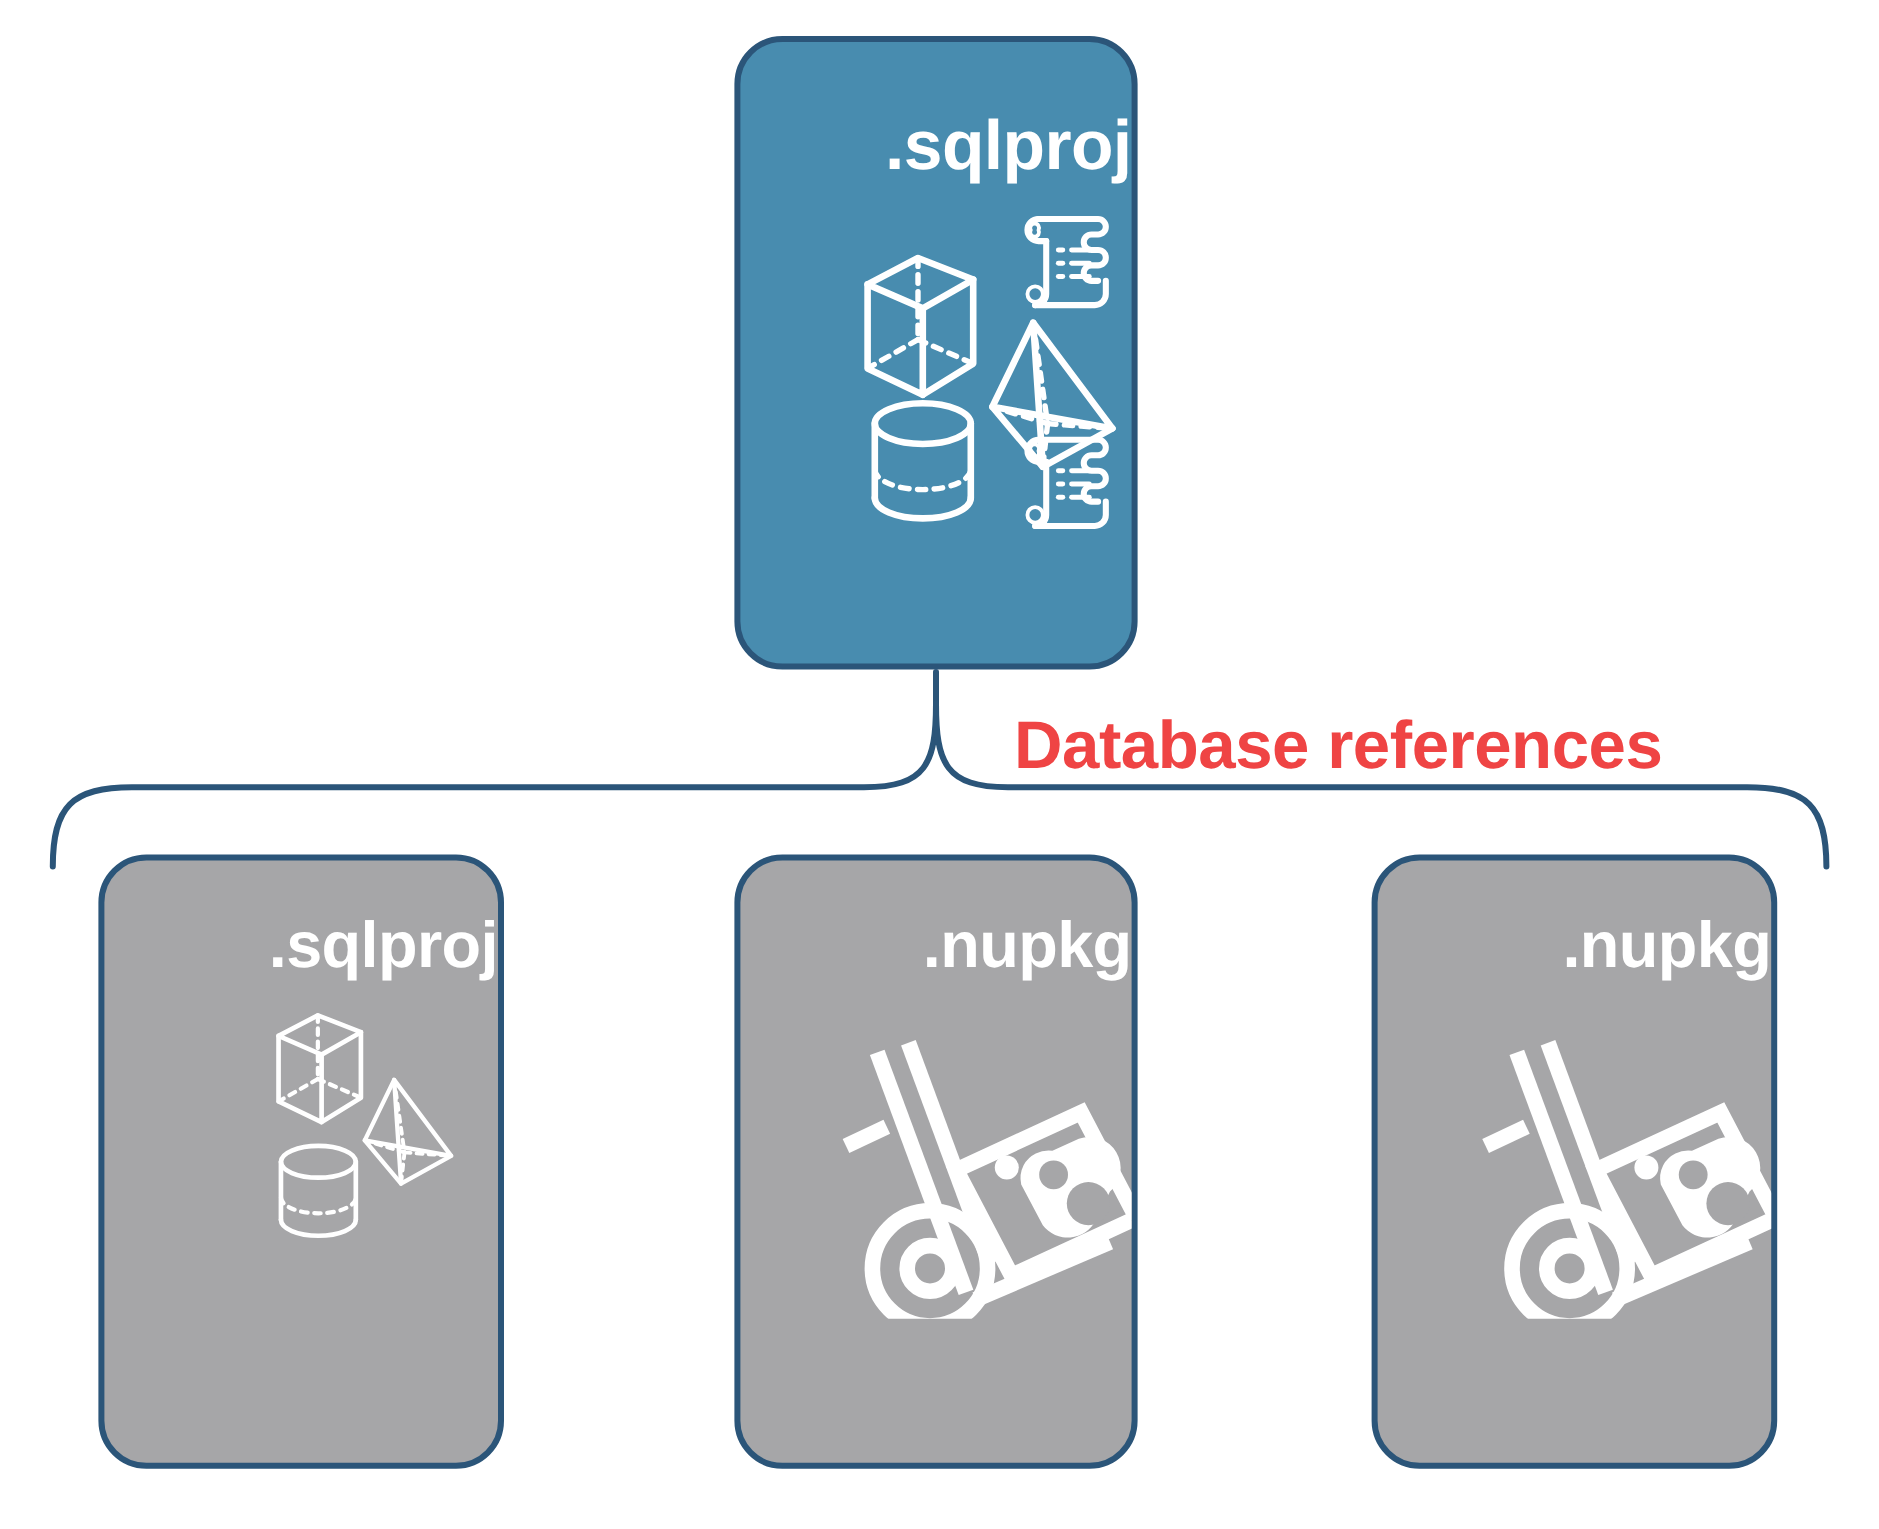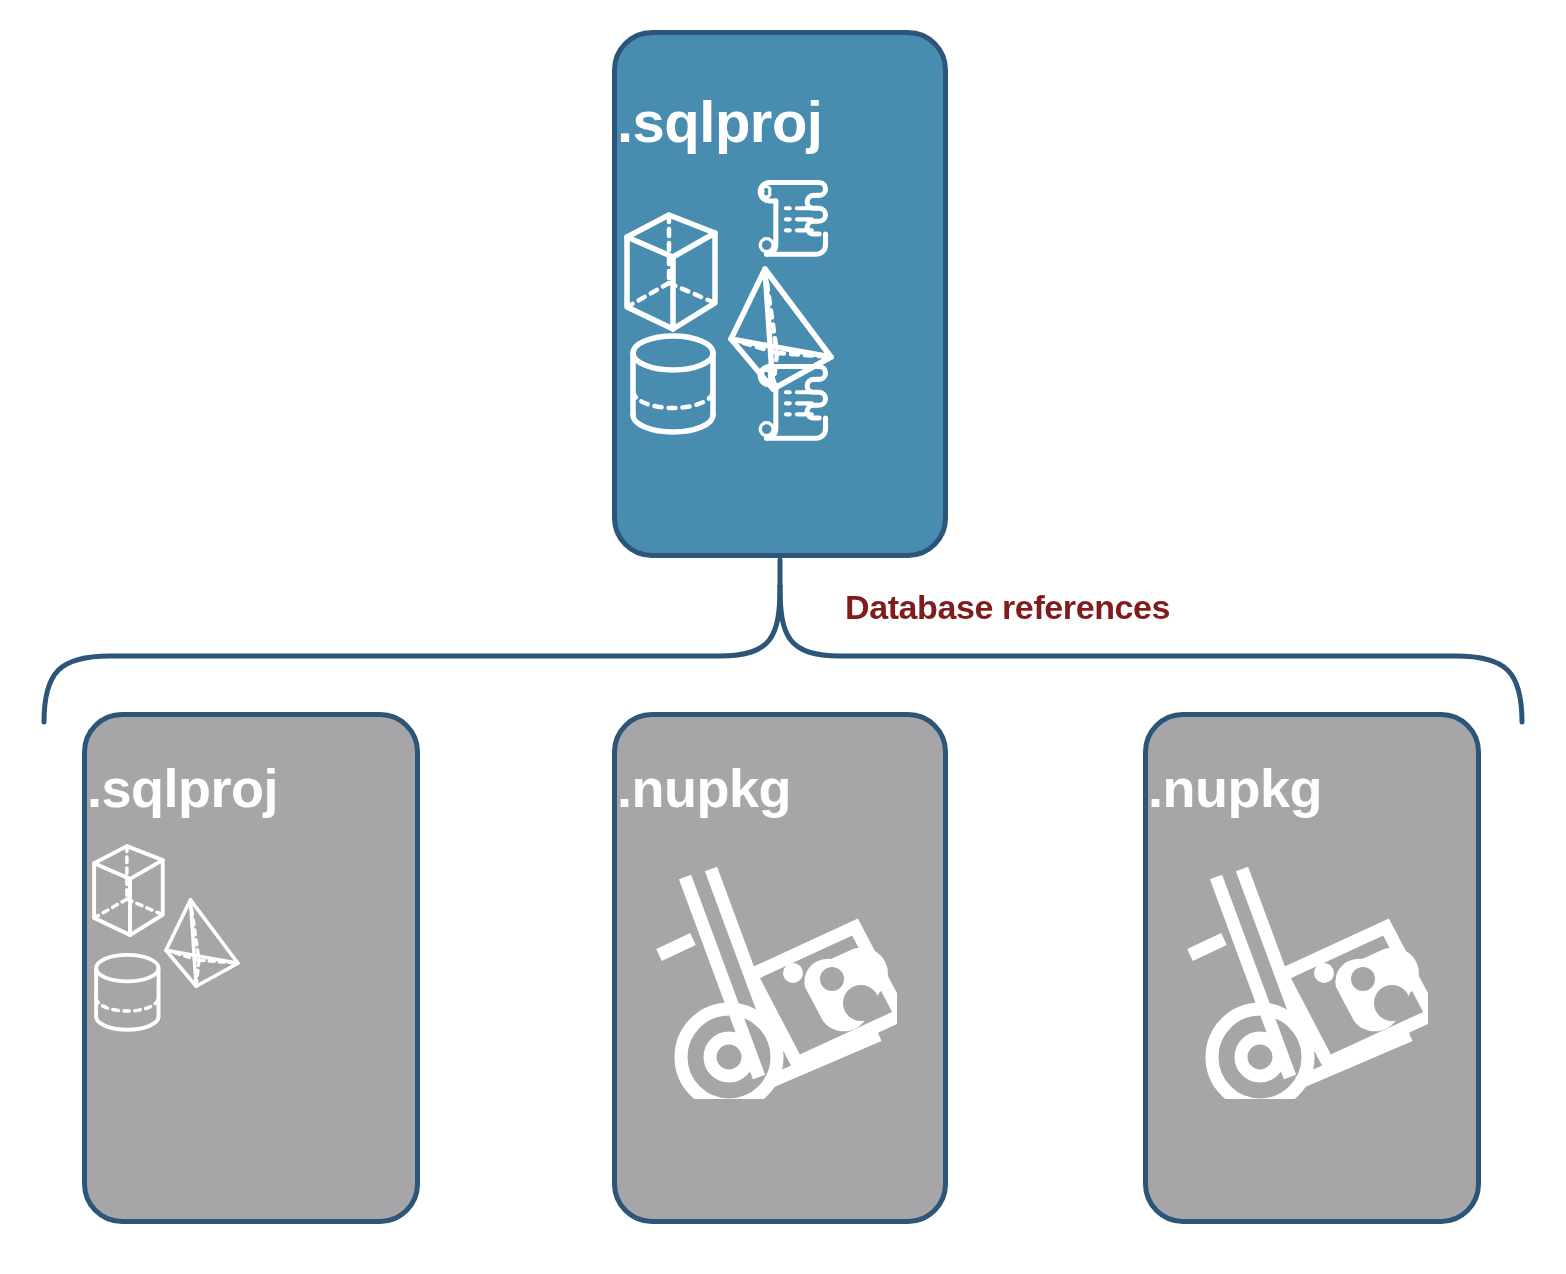--- a/index.html
+++ b/index.html
@@ -20,21 +20,21 @@
   }
 
   
   .node {
     position: absolute;
     box-sizing: border-box;
     border: 5px solid #2B5579;
     border-radius: 40px;
     display: flex;
     flex-direction: column;
-    align-items: flex-start;
+    align-items: flex-end;
   }
   .node.primary   { background: #488CAF; }
   .node.secondary { background: #A6A6A8; }
 
   .node-label {
     color: #ffffff;
     font-weight: bold;
     letter-spacing: -0.5px;
     line-height: 1;
     user-select: none;
@@ -77,23 +77,23 @@
     left: 0; top: 520px;
     width: 1566px; height: 230px;
     pointer-events: none;
   }
 
   
   #caption {
     position: absolute;
     left: 845px;
     top: 588px;
-    font-size: 34px;
+    font-size: 56px;
     font-weight: bold;
-    color: #7f1d1d;
+    color: #ef4444;
     letter-spacing: -0.4px;
     white-space: nowrap;
     user-select: none;
   }
 </style>
 </head>
 <body>
 
 <div id="stage">
 

